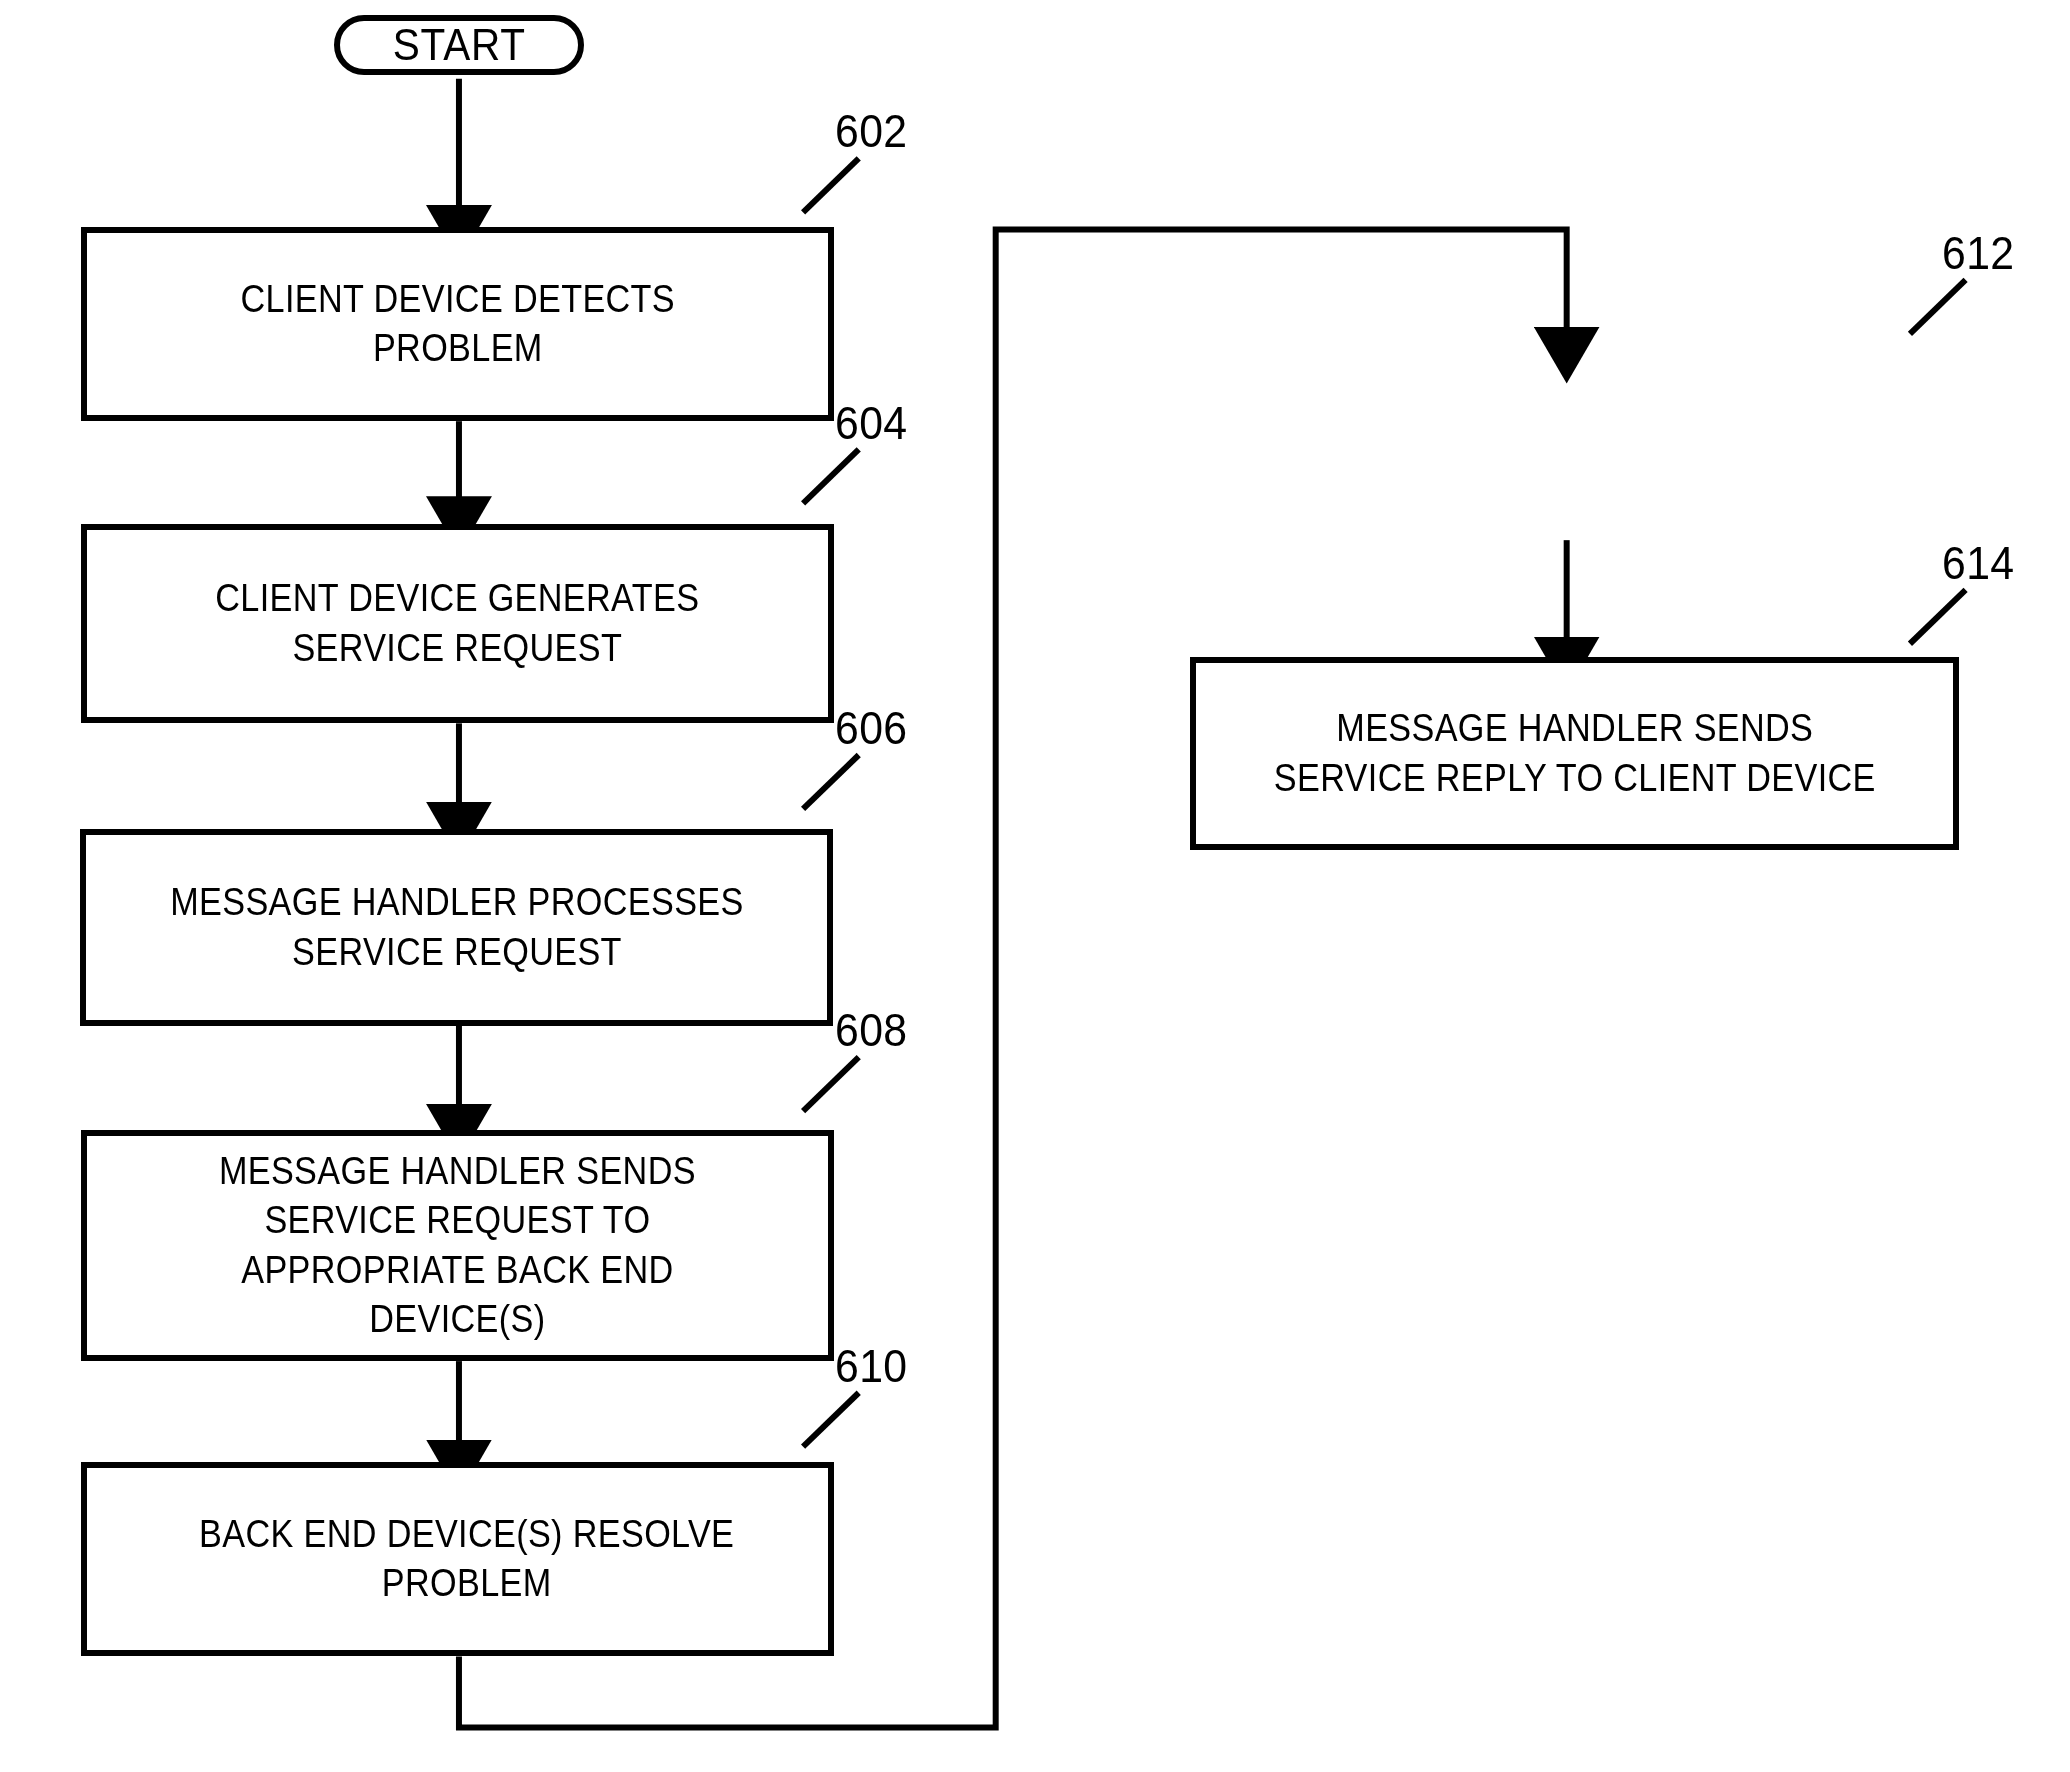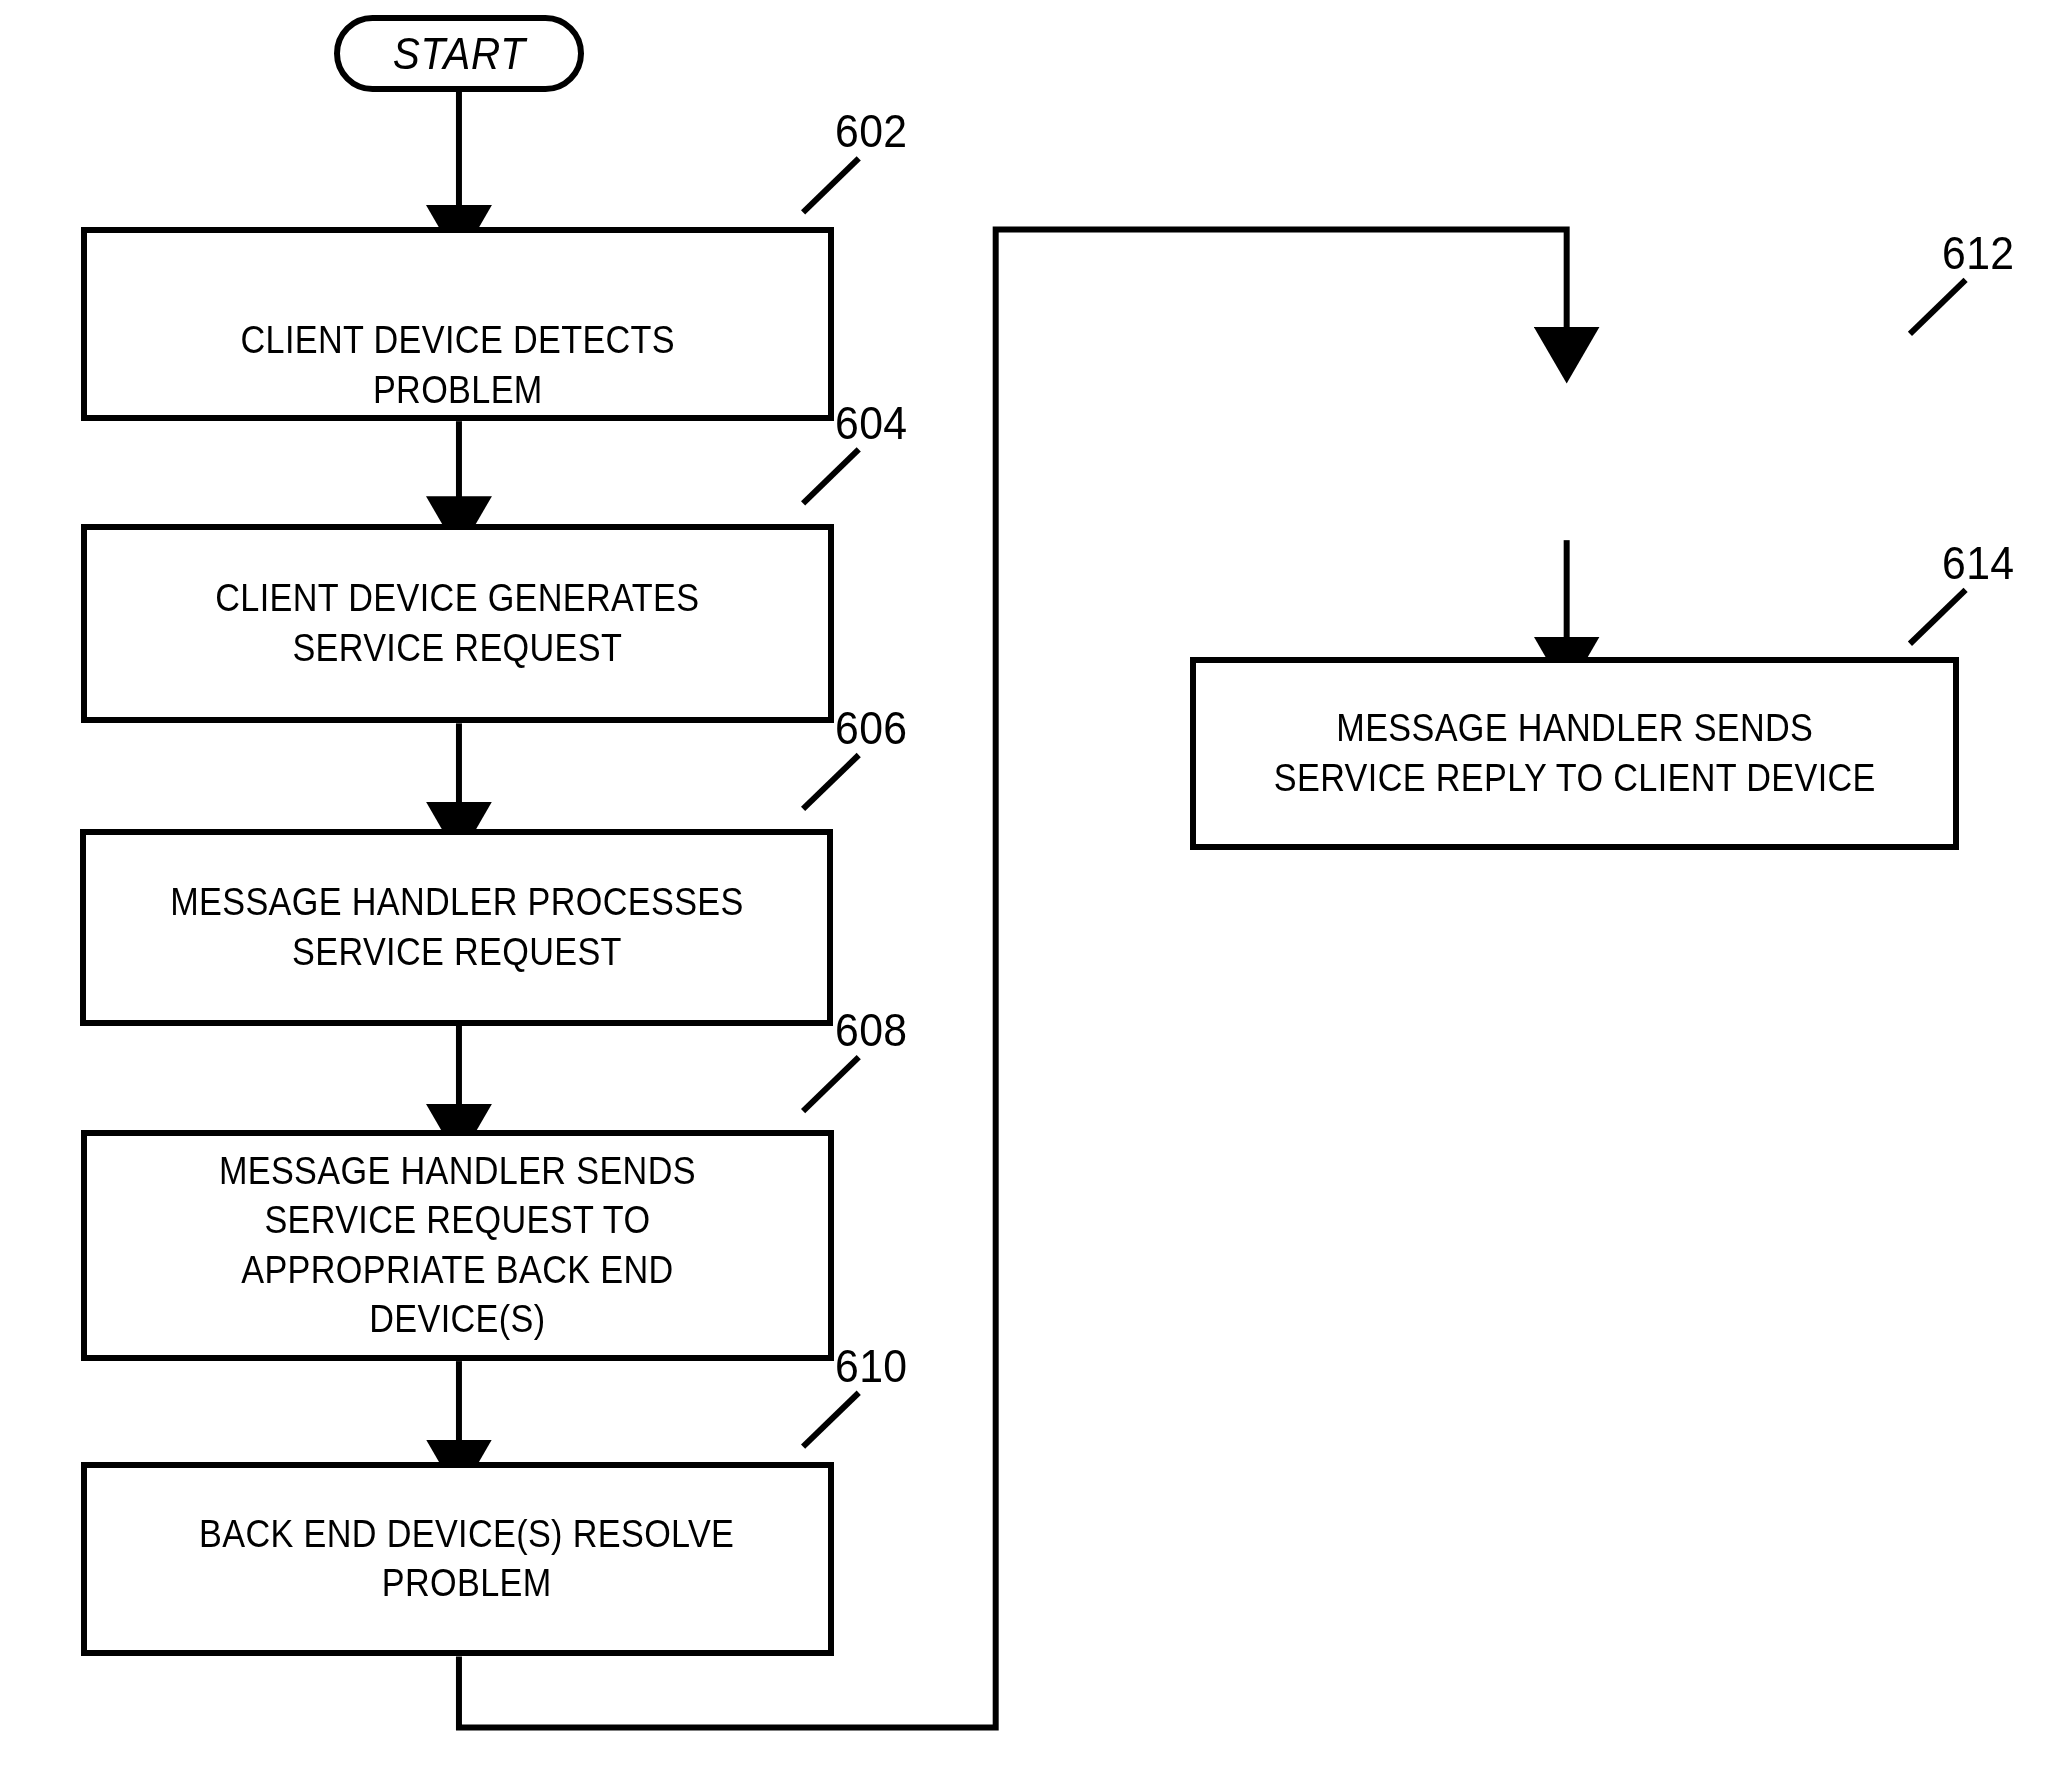--- a/index.html
+++ b/index.html
@@ -98,25 +98,25 @@
       <line x1="938" y1="248" x2="1003" y2="185"></line>
       <line x1="938" y1="588" x2="1003" y2="525"></line>
       <line x1="938" y1="945" x2="1003" y2="882"></line>
       <line x1="938" y1="1298" x2="1003" y2="1235"></line>
       <line x1="938" y1="1690" x2="1003" y2="1627"></line>
       <line x1="2231" y1="390" x2="2296" y2="327"></line>
       <line x1="2231" y1="752" x2="2296" y2="689"></line>
     </g>
   </svg>
 
-  <div class="node terminal" style="left:334px; top:15.4px; width:250px; height:77px;font-style:italic;">
+  <div class="node terminal" style="left:334px; top:15.4px; width:250px; height:60px;">
     <span class="label">START</span>
   </div>
 
-  <div class="node" style="left:81px; top:227px; width:753px; height:194px;align-items:flex-end;">
+  <div class="node" style="left:81px; top:227px; width:753px; height:194px;">
     <span class="label">CLIENT DEVICE DETECTS
 PROBLEM</span>
   </div>
   <div class="callout" style="left:835px; top:104px;">602</div>
 
   <div class="node" style="left:81px; top:524px; width:753px; height:199px;">
     <span class="label">CLIENT DEVICE GENERATES
 SERVICE REQUEST</span>
   </div>
   <div class="callout" style="left:835px; top:396px;">604</div>

